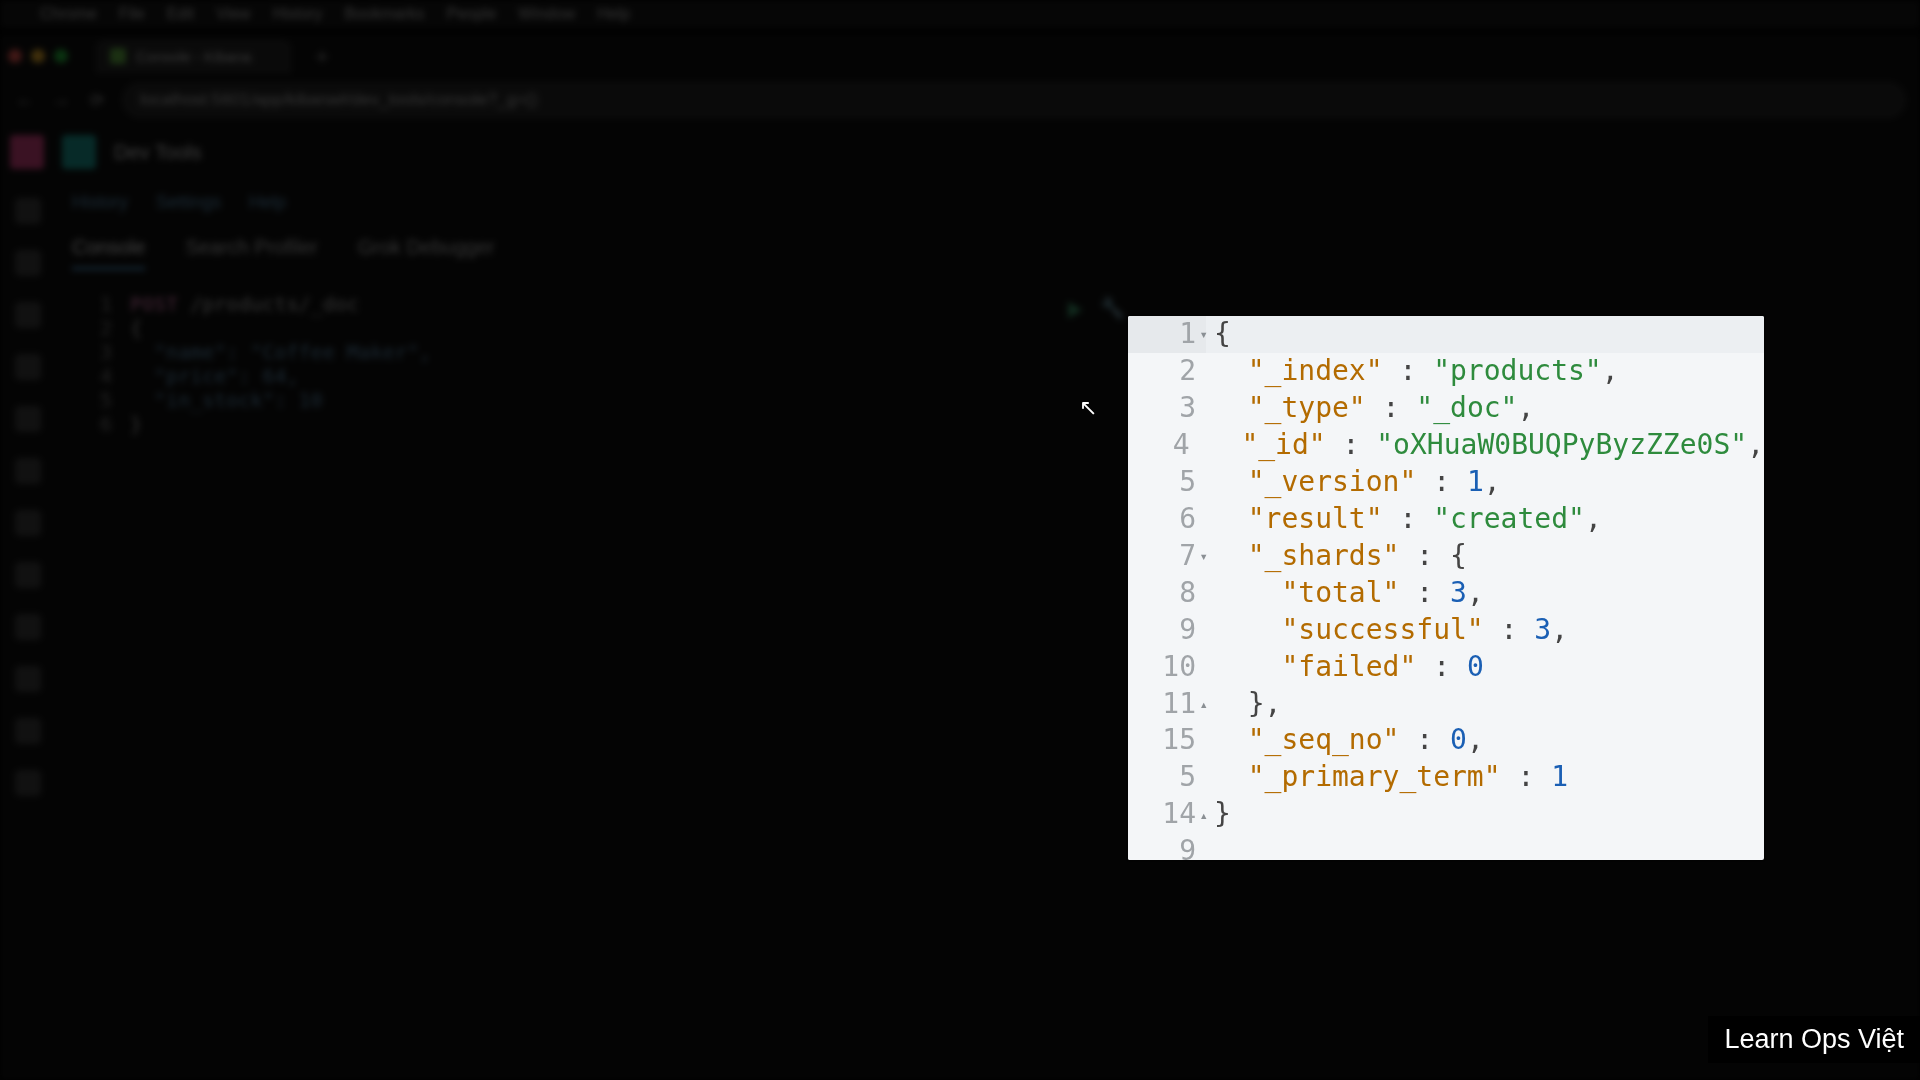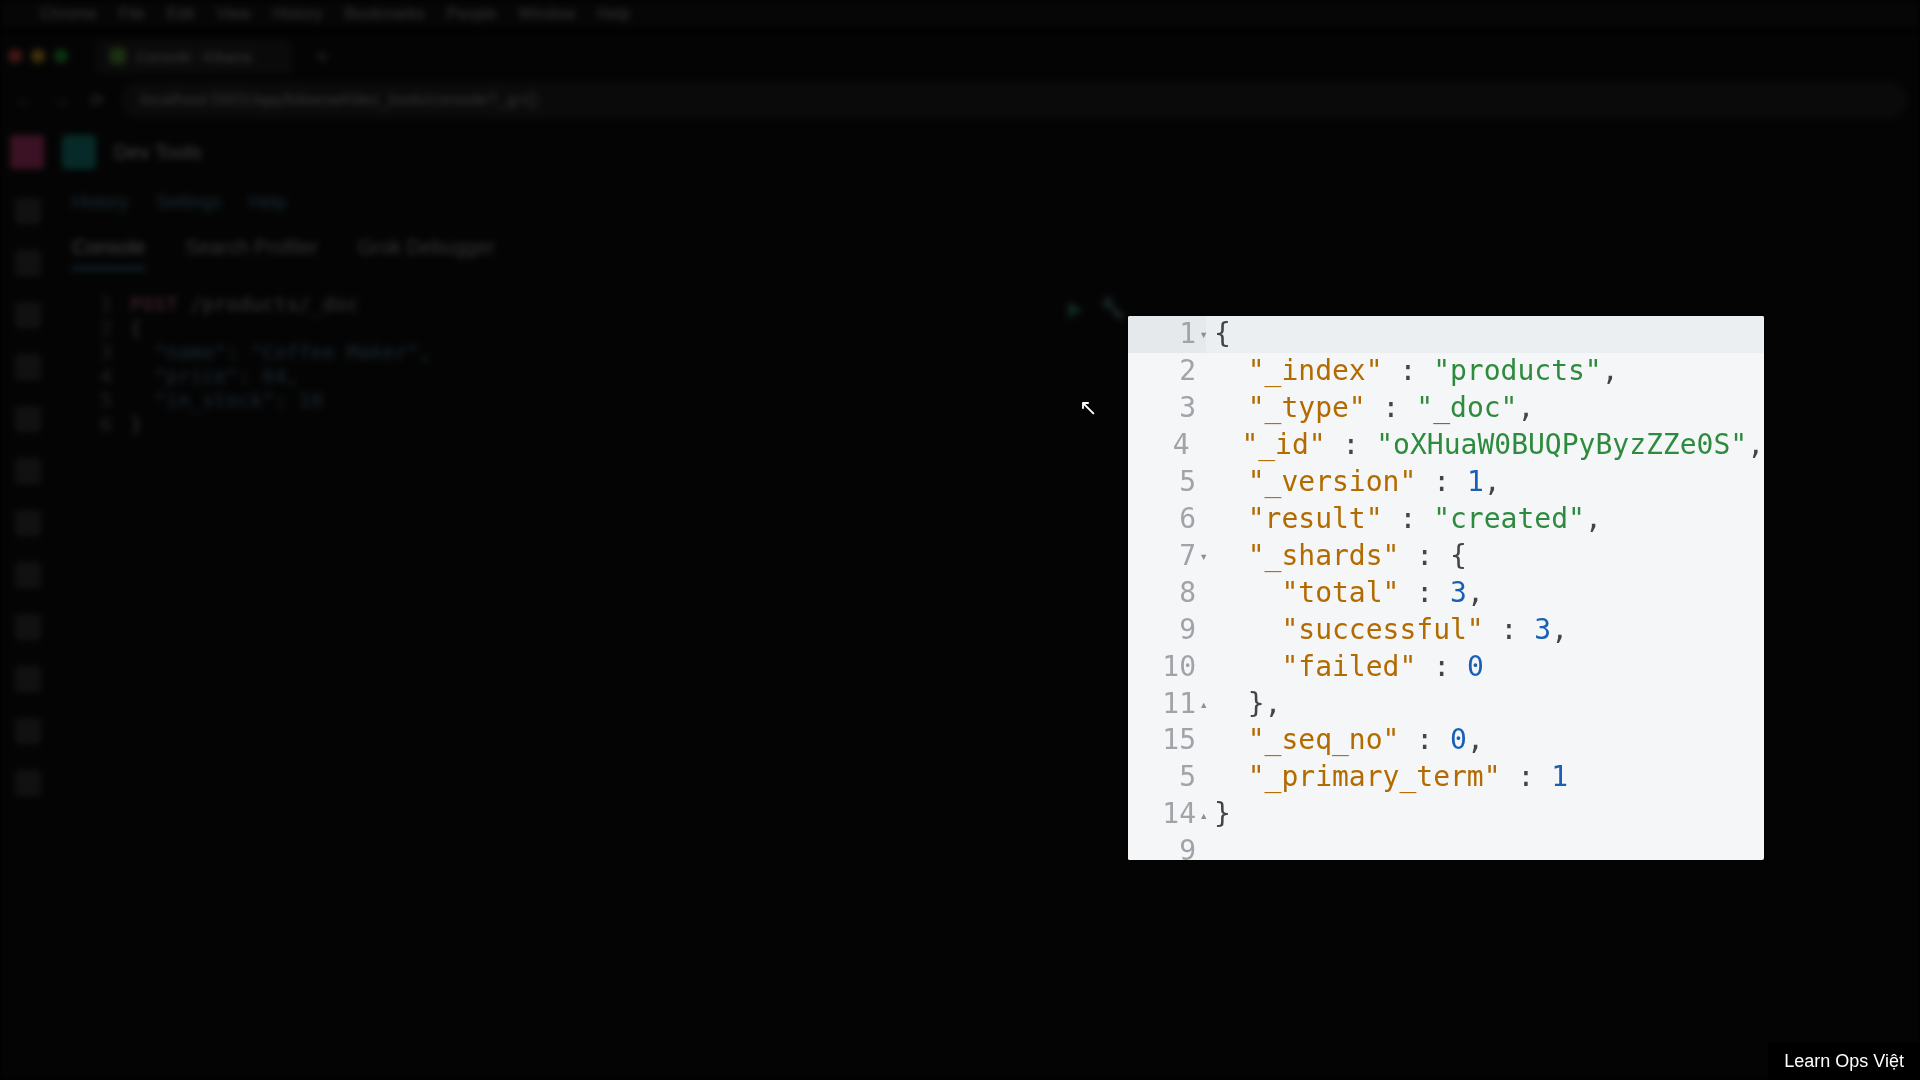--- a/index.html
+++ b/index.html
@@ -63,22 +63,22 @@
   .resp-gutter.cur{background:#e6e9ec;}
   .fold{position:absolute;right:-2px;top:50%;transform:translateY(-50%);font-size:14px;color:#8a8f94;}
   .resp-code{padding-left:8px; white-space:pre;}
   .resp-code.cur{background:#eceff2;flex:1;}
   .tk-key{color:#b36b00;}      
   .tk-str{color:#2e8b3d;}      
   .tk-num{color:#1a5fb4;}      
   .tk-pun{color:#444;}
 
   .watermark{
-    position:absolute; right:0; bottom:0; background:rgba(0,0,0,.85);
-    color:#fff; font-size:18px; padding:8px 16px; font-family:Arial,sans-serif;
+    position:absolute; right:0; bottom:17px; background:rgba(0,0,0,.85);
+    color:#fff; font-size:27px; padding:8px 16px; font-family:Arial,sans-serif;
   }
 </style>
 </head>
 <body>
 
 <div class="dim">
   <div class="mac-menubar">
     <span class="apple"></span>
     <span>Chrome</span>
     <span>File</span>

